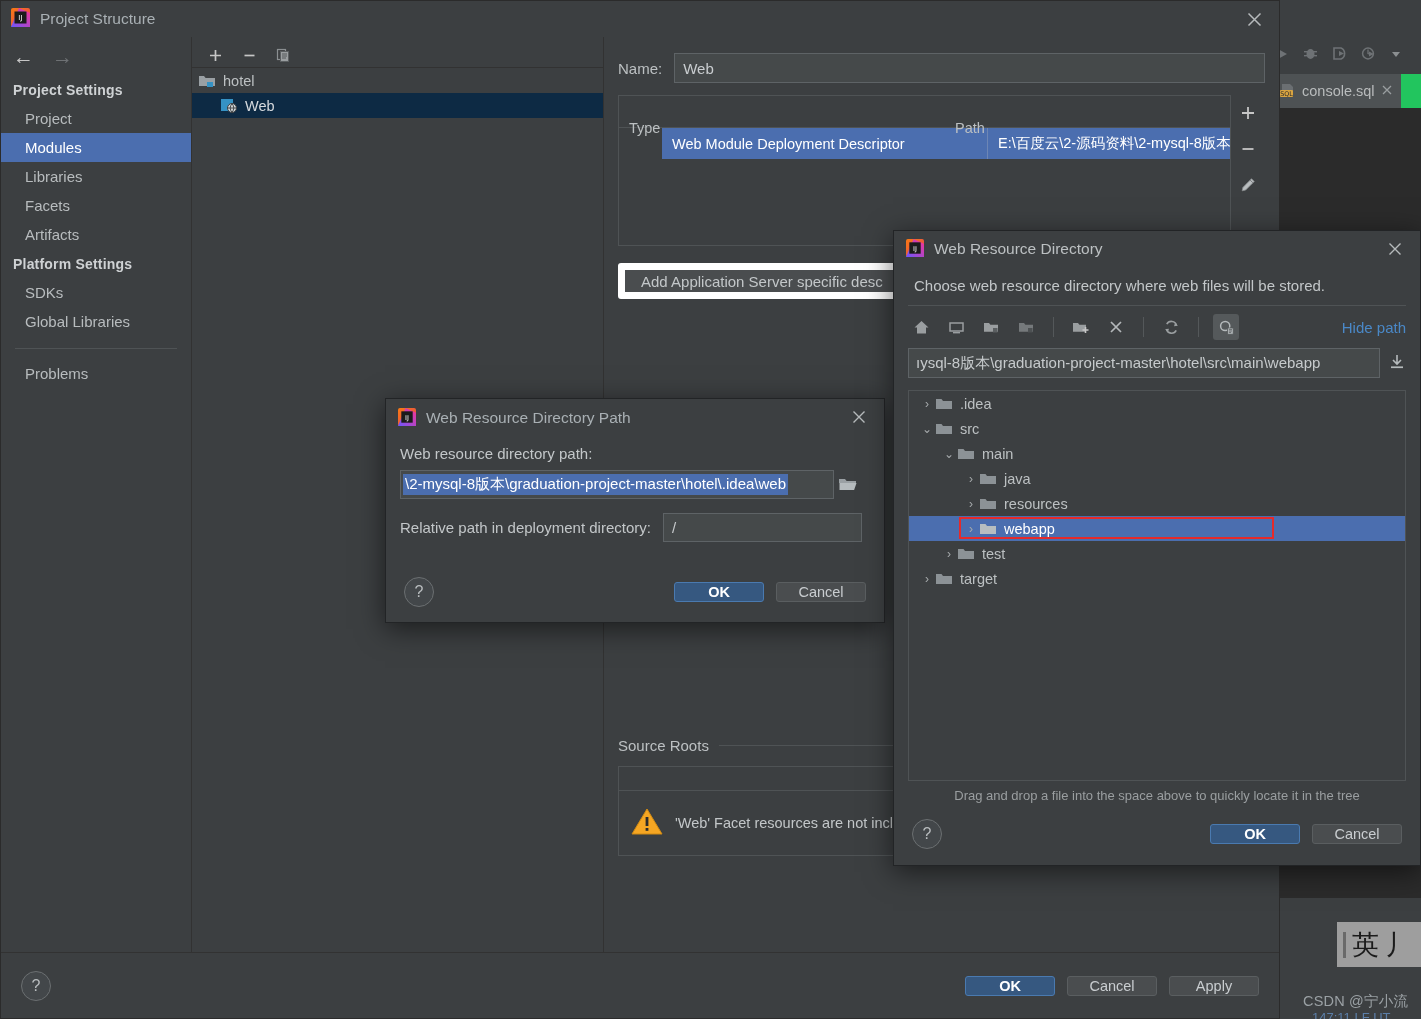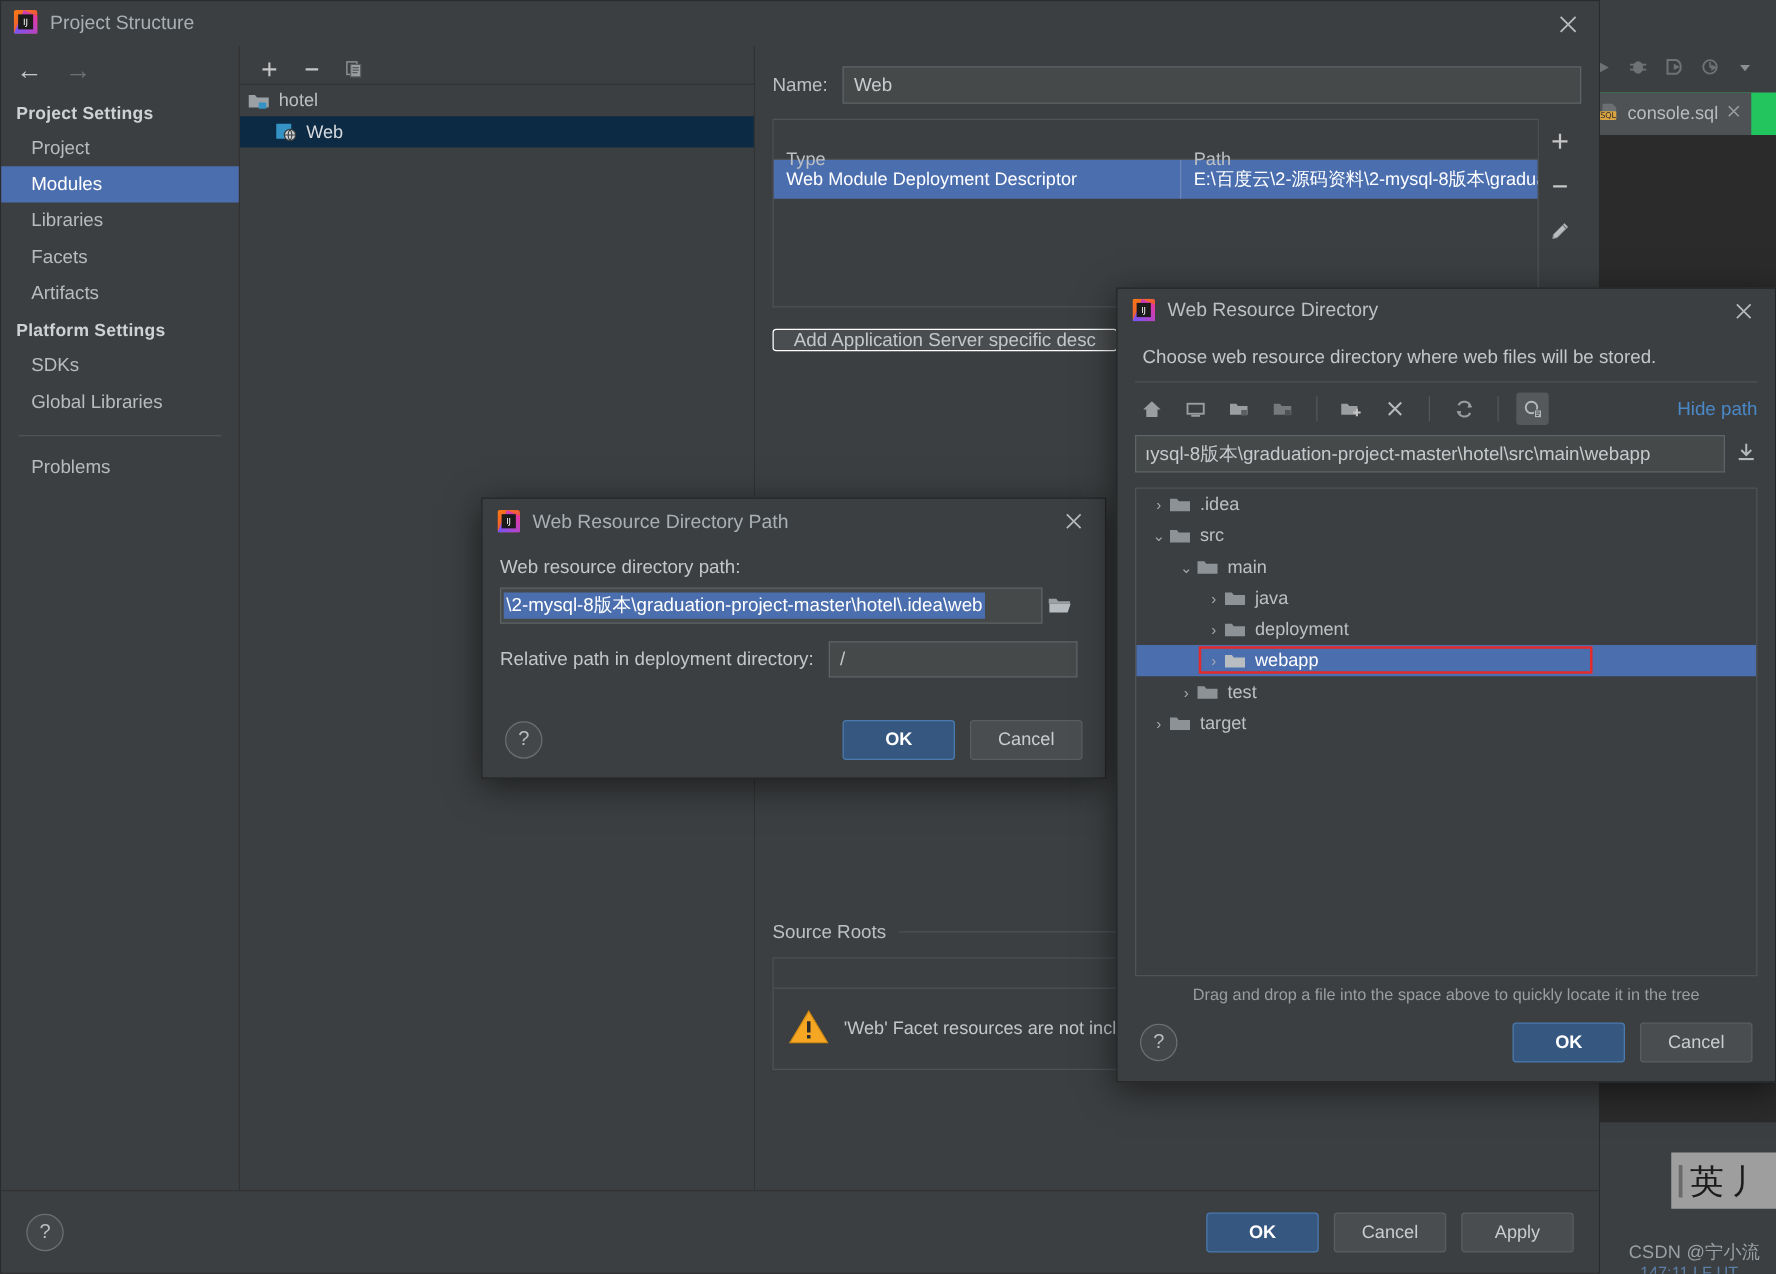--- a/index.html
+++ b/index.html
@@ -123,45 +123,45 @@
   .section-title-row { display:flex; align-items:center; gap:10px; margin-top:22px; }
   .section-title { font-size:15px; color:#bcc0c2; white-space:nowrap; }
   .section-line { flex:1; height:1px; background:#4f5355; }
 
   .dd-wrap { display:flex; margin-top:12px; }
   .dd-table { flex:1; border:1px solid #4f5355; background:#3c3f41; min-width:0; }
   .dd-head { display:flex; height:32px; background:#3c3f41; border-bottom:1px solid #4f5355; }
   .dd-head > div { font-size:14.5px; color:#bcc0c2; display:flex; align-items:center; padding-left:10px;margin-top:32px; }
   .dd-col-type { width:326px; flex:0 0 326px; border-right:1px solid #4f5355; }
   .dd-col-path { flex:1; min-width:0; }
-  .dd-row { display:flex; height:31px; }
+  .dd-row { display:flex; height:31px;margin-left:43px; }
   .dd-row.selected { background:#4b6eaf; }
   .dd-row > div {
     font-size:14.5px; color:#ffffff; display:flex; align-items:center; padding-left:10px;
     white-space:nowrap; overflow:hidden;
   }
   .dd-row .dd-col-type { border-right:1px solid #6d86b5; }
   .dd-body { height:117px; }
   .dd-sidebtns { width:34px; flex:0 0 34px; display:flex; flex-direction:column; align-items:center; padding-top:7px; gap:14px; }
   .dd-sidebtn { width:24px; height:22px; display:flex; align-items:center; justify-content:center; }
 
   .add-desc-btn {
-    margin-top:17px; height:18px; background:#4a4d4f; border:1px solid #ffffff;
+    margin-top:17px; height:36px; background:#4a4d4f; border:7px solid #ffffff;
     border-radius:3px; display:inline-flex; align-items:center; padding:0 16px;
     font-size:15px; color:#c3c7c9; max-width:100%; overflow:hidden; white-space:nowrap;
   }
 
   .srcroots-wrap { position:absolute; left:14px; right:14px; bottom:96px; }
   .srcroot-box { border:1px solid #4f5355; background:#3c3f41; margin-top:12px; }
   .srcroot-list { height:24px; border-bottom:1px solid #4f5355; background:#3c3f41; }
   .warn-row { height:64px; display:flex; align-items:center; padding:0 12px; gap:12px; }
   .warn-text { font-size:14.5px; color:#c3c7c9; flex:1; }
   .btn {
     background:#4a4d4f; border:1px solid #5a5e60; border-radius:3px;
-    color:#c9cdd0; font-size:14.5px; height:32px; padding:0 16px;
+    color:#c9cdd0; font-size:14.5px; height:20px; padding:0 16px;
     display:inline-flex; align-items:center; justify-content:center; cursor:default;
   }
   .btn.primary { background:#365880; border-color:#4a7ab0; color:#ffffff; font-weight:bold; }
 
   .ps-footer {
     height:66px; flex:0 0 66px; background:#3c3f41; border-top:1px solid #323232;
     display:flex; align-items:center; padding:0 20px; gap:12px;
   }
   .help-circle {
     width:30px; height:30px; border-radius:50%; border:1px solid #6b6f71;
@@ -678,21 +678,21 @@
         <span>java</span>
       </div>
 
       <div class="tree-row" style="padding-left:54px">
         <span class="twisty">›</span>
         <span class="folder-ico">
           <svg width="18" height="15" viewBox="0 0 18 15">
               <path d="M1 3 h5.5 l1.5 2 h9 v8 h-16 z" fill="#8c9296"></path>
             </svg>
         </span>
-        <span>deployment</span>
+        <span>resources</span>
       </div>
 
       <div class="tree-row selected highlight-box" style="padding-left:54px">
         <span class="twisty">›</span>
         <span class="folder-ico">
           <svg width="18" height="15" viewBox="0 0 18 15">
               <path d="M1 3 h5.5 l1.5 2 h9 v8 h-16 z" fill="#b7bdc0"></path>
             </svg>
         </span>
         <span>webapp</span>

